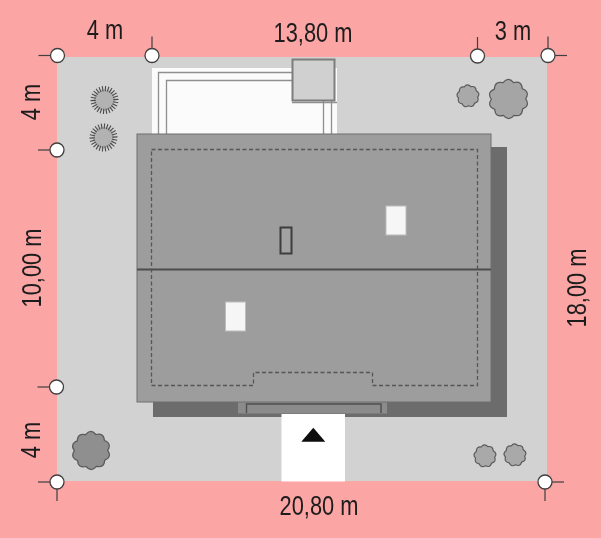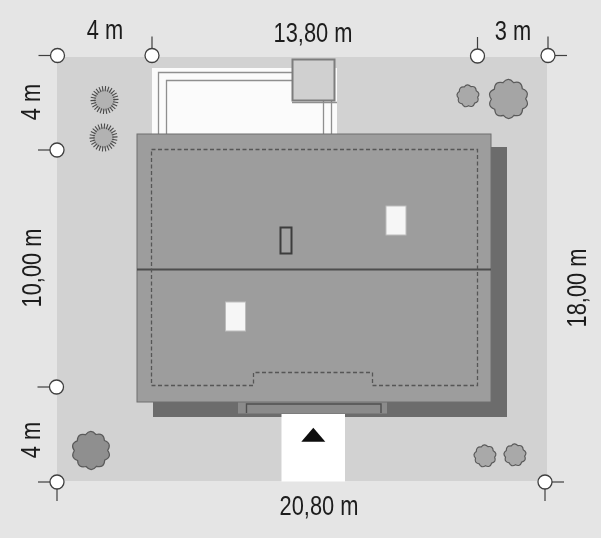--- a/index.html
+++ b/index.html
@@ -1,17 +1,17 @@
 <!DOCTYPE html>
 <html><head>
 <meta charset="utf-8">
 <style>
   html,body{margin:0;padding:0;background:#fff;}
   .stage{
-    position:relative;width:601px;height:538px;background:#e5e5e5;overflow:hidden;
+    position:relative;width:601px;height:538px;background:#fca5a5;overflow:hidden;
     font-family:"Liberation Sans","DejaVu Sans",sans-serif;
   }
   .stage svg{position:absolute;left:0;top:0;}
   .dim{
     position:absolute;white-space:nowrap;color:#1c1c1c;
     font-size:28px;line-height:1;letter-spacing:0px;
   }
   .dim.h{transform:translate(-50%,-50%) scaleX(0.78);}
   .dim.v{transform:translate(-50%,-50%) rotate(-90deg) scaleX(0.78);}
   .plot{fill:#d2d2d2;}

